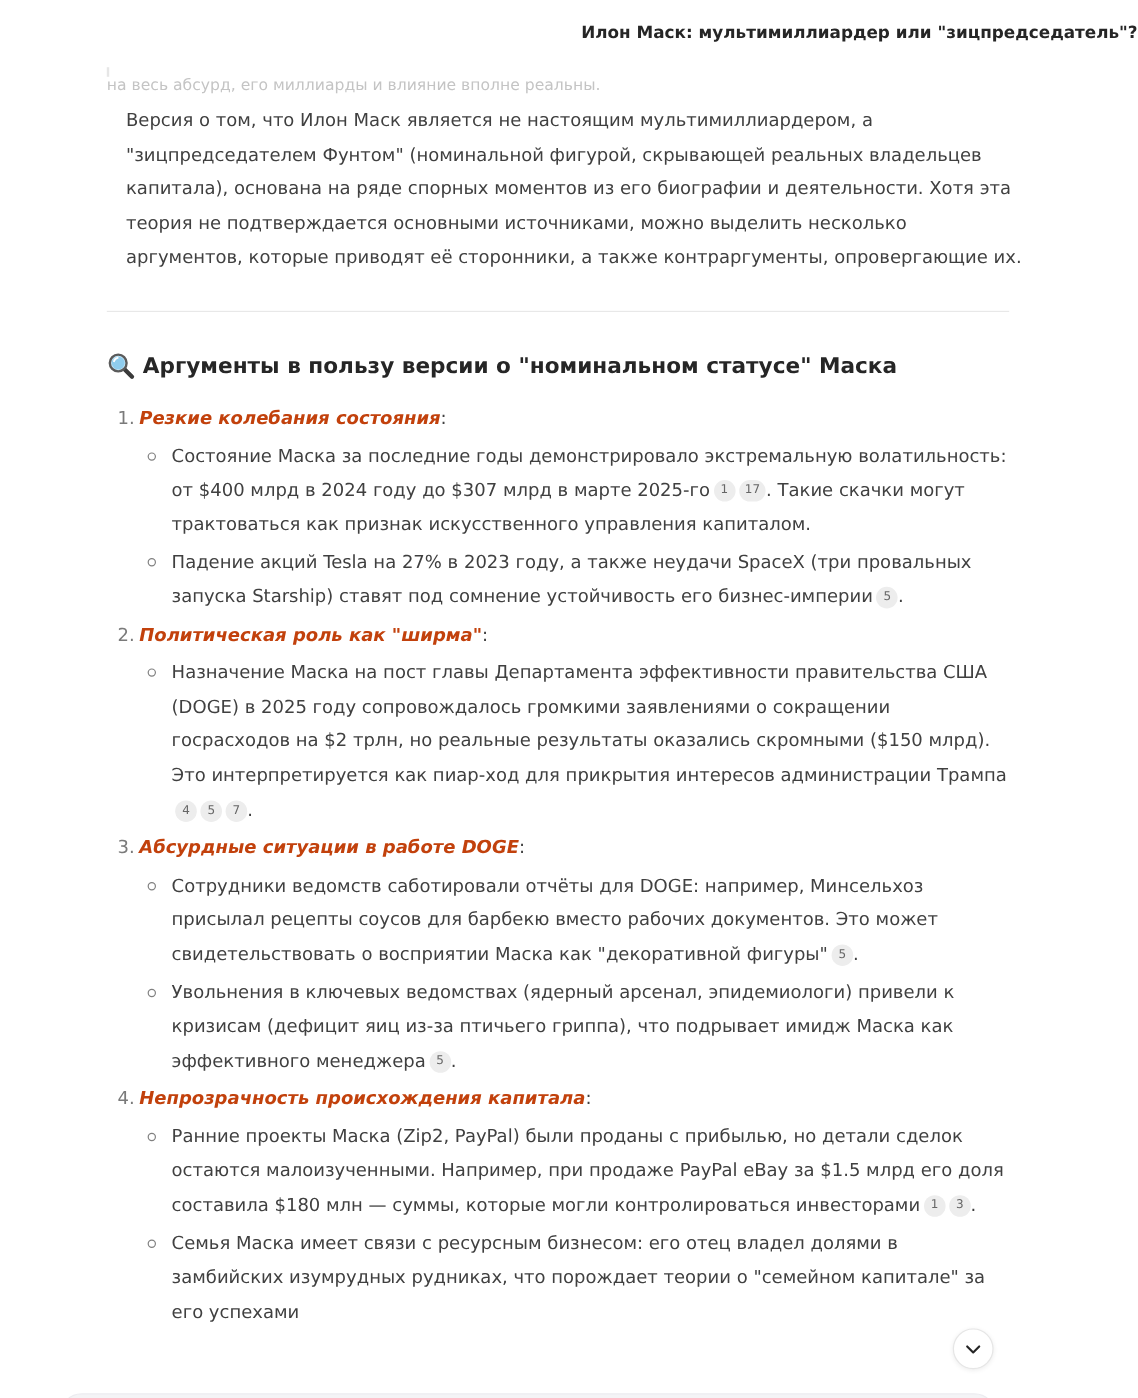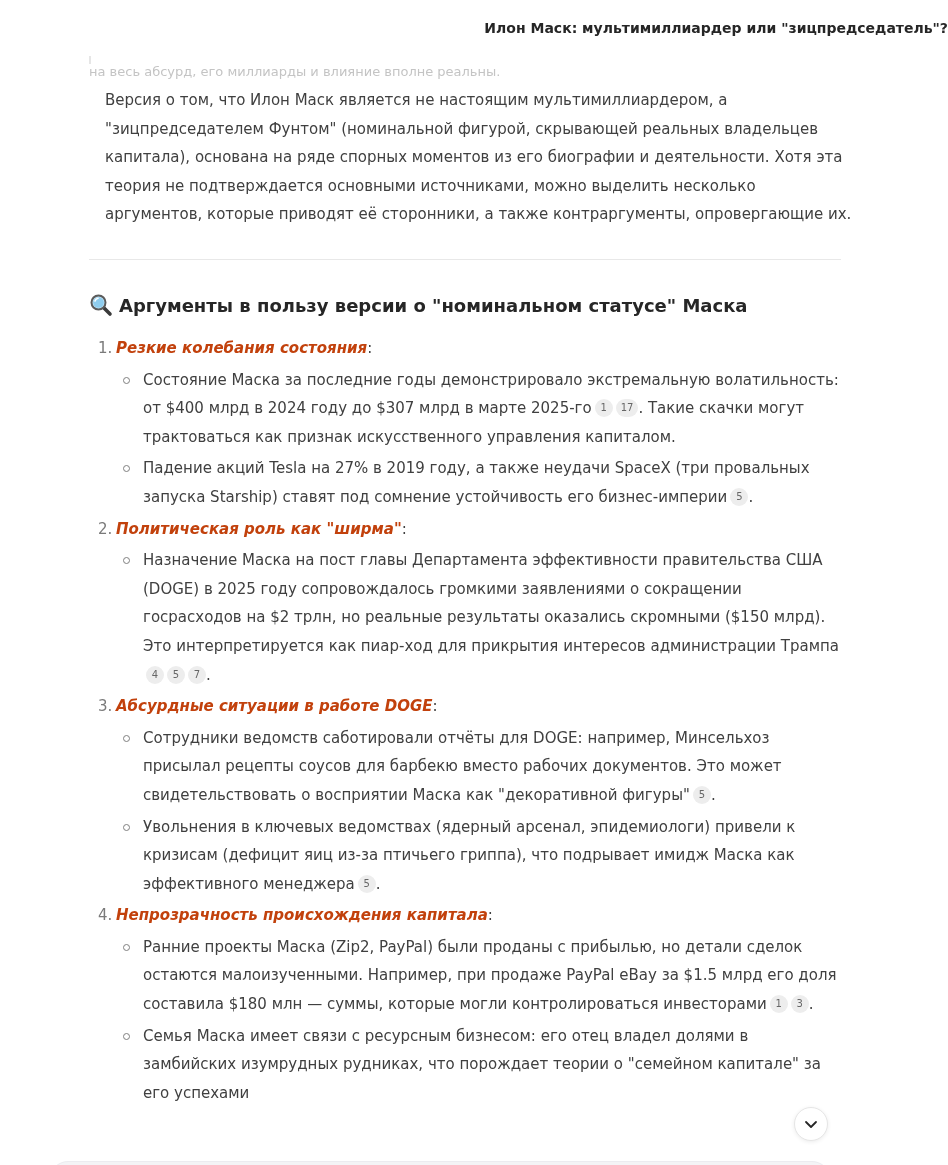--- a/index.html
+++ b/index.html
@@ -112,21 +112,21 @@
     <div class="ol-item">
       <span class="num">1.</span>
       <span class="head">Резкие колебания состояния</span><span class="head-colon">:</span>
       <div class="ul">
         <div class="ul-item">
           <span class="bullet"></span>
           <span>Состояние Маска за последние годы демонстрировало экстремальную волатильность: от $400 млрд в 2024 году до $307 млрд в марте 2025-го</span><span class="cite">1</span><span class="cite">17</span><span>. Такие скачки могут трактоваться как признак искусственного управления капиталом.</span>
         </div>
         <div class="ul-item">
           <span class="bullet"></span>
-          <span>Падение акций Tesla на 27% в 2019 году, а также неудачи SpaceX (три провальных запуска Starship) ставят под сомнение устойчивость его бизнес-империи</span><span class="cite">5</span><span>.</span>
+          <span>Падение акций Tesla на 27% в 2023 году, а также неудачи SpaceX (три провальных запуска Starship) ставят под сомнение устойчивость его бизнес-империи</span><span class="cite">5</span><span>.</span>
         </div>
       </div>
     </div>
 
     <div class="ol-item">
       <span class="num">2.</span>
       <span class="head">Политическая роль как "ширма"</span><span class="head-colon">:</span>
       <div class="ul">
         <div class="ul-item">
           <span class="bullet"></span>

